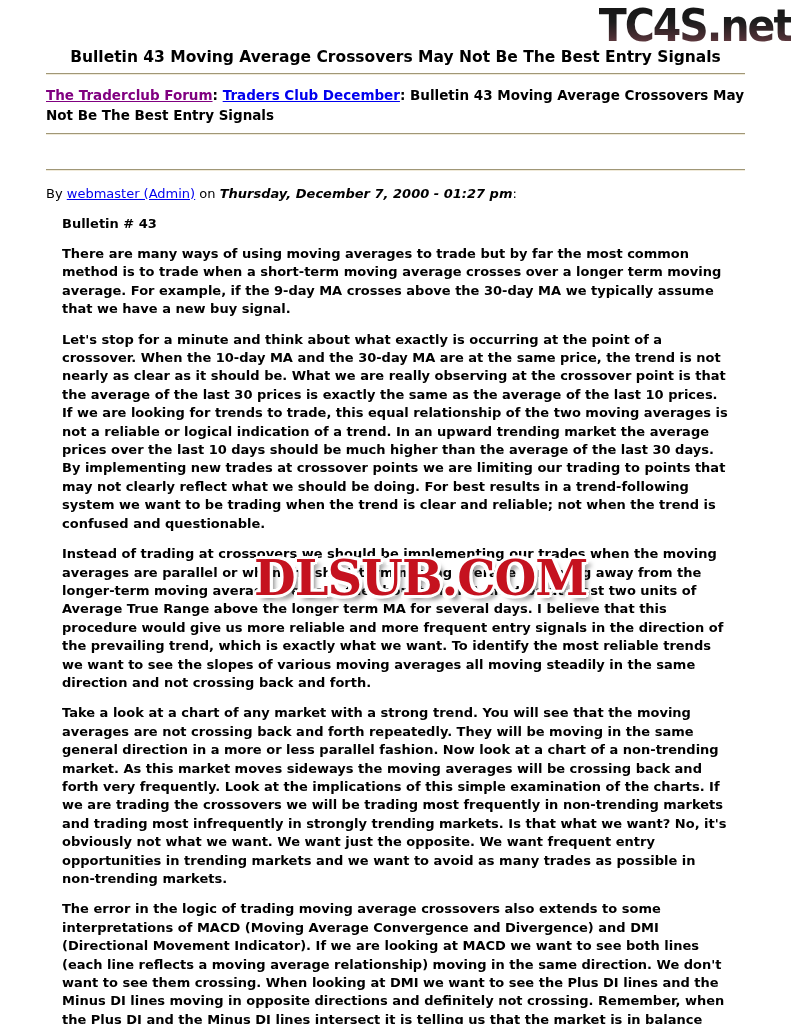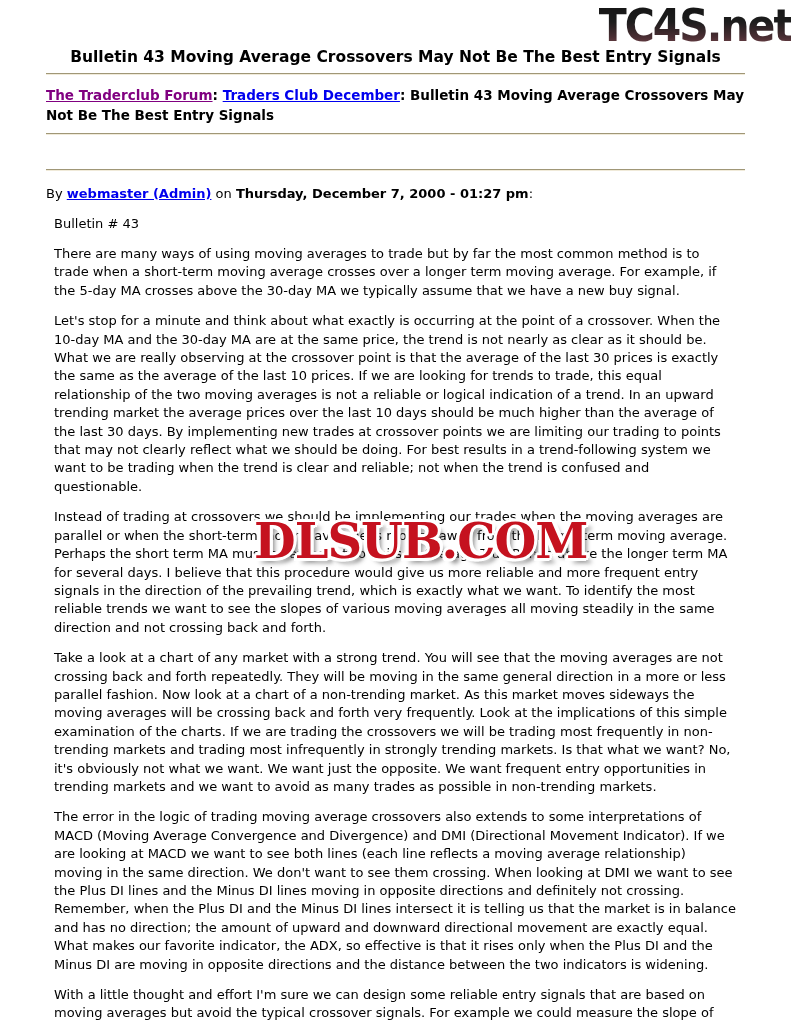--- a/index.html
+++ b/index.html
@@ -65,32 +65,32 @@
   .link-blue { color: #0000ee; }
 
   
   .byline {
     margin: 14px 46px 0 46px;
     font-size: 13px;
     line-height: 18px;
   }
   .byline .author-link {
     color: #0000ee;
-    font-weight: bold;
+    font-weight: normal;
     text-decoration: underline;
   }
-  .byline .date { font-weight: bold; }
+  .byline .date { font-weight: bold; font-style: italic; }
 
   
   .article {
     margin: 0 46px;
     font-size: 13px;
     line-height: 18.4px;
   }
-  .article p { margin: 12px 8px; }
+  .article p { margin: 12px 16px; font-weight: bold; }
   .para-host { position: relative; }
 
   
   .watermark {
     position: absolute;
     top: 9px;
     left: 208px;
     font-family: "DejaVu Serif", serif;
     font-weight: bold;
     font-size: 48px;
@@ -124,21 +124,21 @@
 <div class="rule"></div>
 <div class="gap"></div>
 <div class="rule"></div>
 
 <div class="byline">
   <span>By </span><a href="#" class="author-link">webmaster (Admin)</a><span> on </span><span class="date">Thursday, December 7, 2000 - 01:27 pm</span><span>:</span>
 </div>
 
 <div class="article">
   <p>Bulletin # 43</p>
-  <p>There are many ways of using moving averages to trade but by far the most common method is to trade when a short-term moving average crosses over a longer term moving average. For example, if the 5-day MA crosses above the 30-day MA we typically assume that we have a new buy signal.</p>
+  <p>There are many ways of using moving averages to trade but by far the most common method is to trade when a short-term moving average crosses over a longer term moving average. For example, if the 9-day MA crosses above the 30-day MA we typically assume that we have a new buy signal.</p>
   <p>Let's stop for a minute and think about what exactly is occurring at the point of a crossover. When the 10-day MA and the 30-day MA are at the same price, the trend is not nearly as clear as it should be. What we are really observing at the crossover point is that the average of the last 30 prices is exactly the same as the average of the last 10 prices. If we are looking for trends to trade, this equal relationship of the two moving averages is not a reliable or logical indication of a trend. In an upward trending market the average prices over the last 10 days should be much higher than the average of the last 30 days. By implementing new trades at crossover points we are limiting our trading to points that may not clearly reflect what we should be doing. For best results in a trend-following system we want to be trading when the trend is clear and reliable; not when the trend is confused and questionable.</p>
 
   <div class="para-host">
     <p>Instead of trading at crossovers we should be implementing our trades when the moving averages are parallel or when the short-term moving average is moving away from the longer-term moving average. Perhaps the short term MA must be at least two units of Average True Range above the longer term MA for several days. I believe that this procedure would give us more reliable and more frequent entry signals in the direction of the prevailing trend, which is exactly what we want. To identify the most reliable trends we want to see the slopes of various moving averages all moving steadily in the same direction and not crossing back and forth.</p>
     <div class="watermark">DLSUB.COM</div>
   </div>
 
   <p>Take a look at a chart of any market with a strong trend. You will see that the moving averages are not crossing back and forth repeatedly. They will be moving in the same general direction in a more or less parallel fashion. Now look at a chart of a non-trending market. As this market moves sideways the moving averages will be crossing back and forth very frequently. Look at the implications of this simple examination of the charts. If we are trading the crossovers we will be trading most frequently in non-trending markets and trading most infrequently in strongly trending markets. Is that what we want? No, it's obviously not what we want. We want just the opposite. We want frequent entry opportunities in trending markets and we want to avoid as many trades as possible in non-trending markets.</p>
   <p>The error in the logic of trading moving average crossovers also extends to some interpretations of MACD (Moving Average Convergence and Divergence) and DMI (Directional Movement Indicator). If we are looking at MACD we want to see both lines (each line reflects a moving average relationship) moving in the same direction. We don't want to see them crossing. When looking at DMI we want to see the Plus DI lines and the Minus DI lines moving in opposite directions and definitely not crossing. Remember, when the Plus DI and the Minus DI lines intersect it is telling us that the market is in balance and has no direction; the amount of upward and downward directional movement are exactly equal. What makes our favorite indicator, the ADX, so effective is that it rises only when the Plus DI and the Minus DI are moving in opposite directions and the distance between the two indicators is widening.</p>
   <p>With a little thought and effort I'm sure we can design some reliable entry signals that are based on moving averages but avoid the typical crossover signals. For example we could measure the slope of several moving averages and when all the averages slope upward we would have a buy signal.</p>

